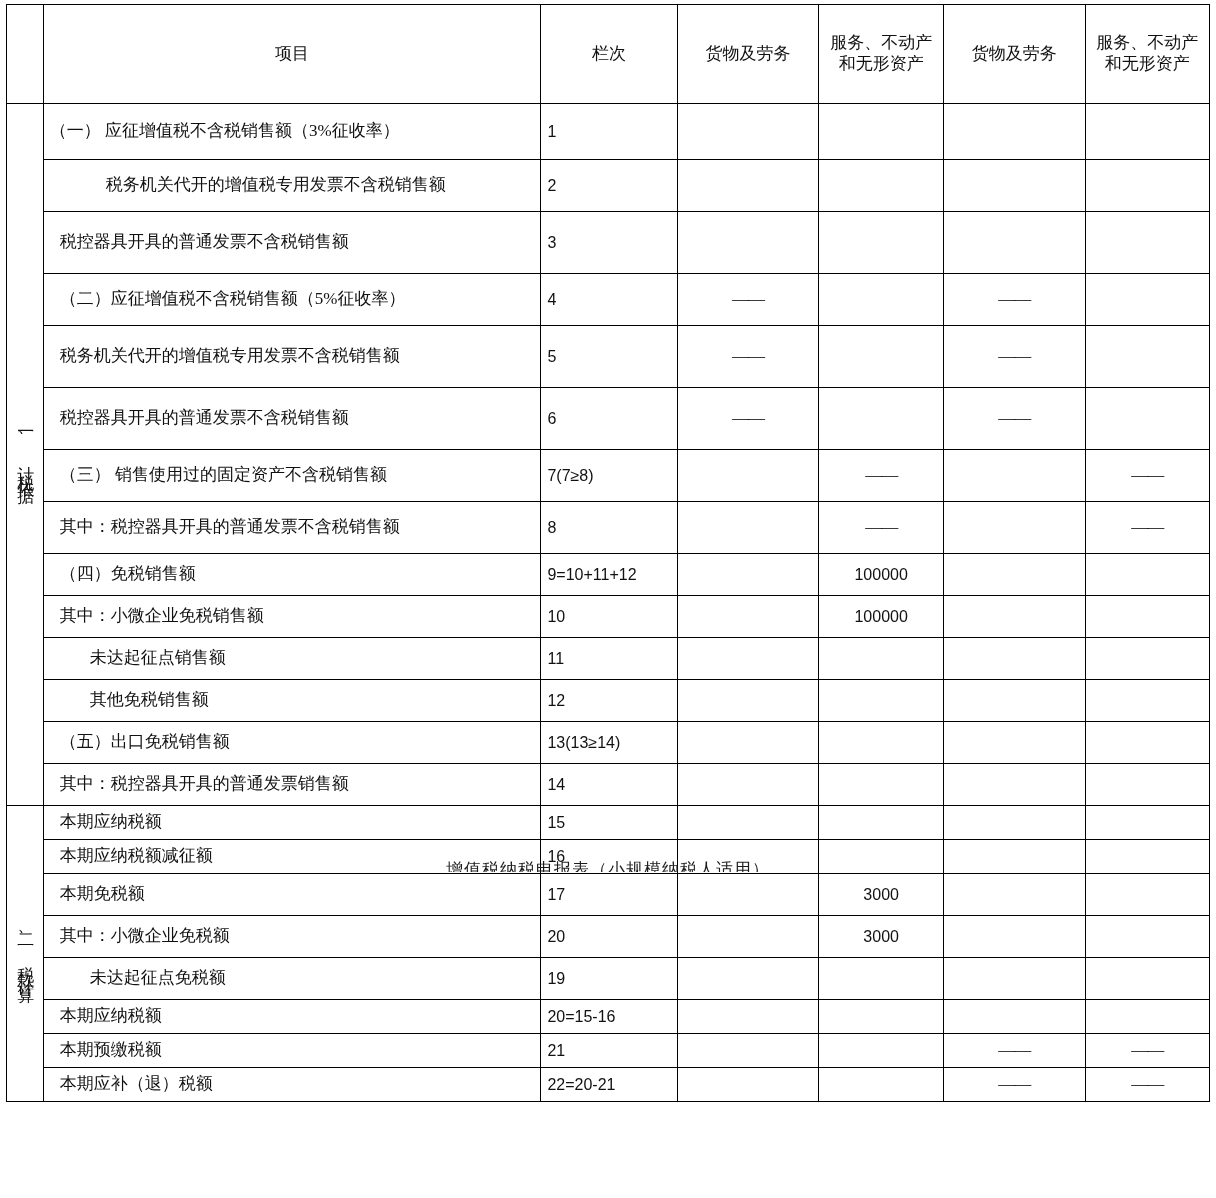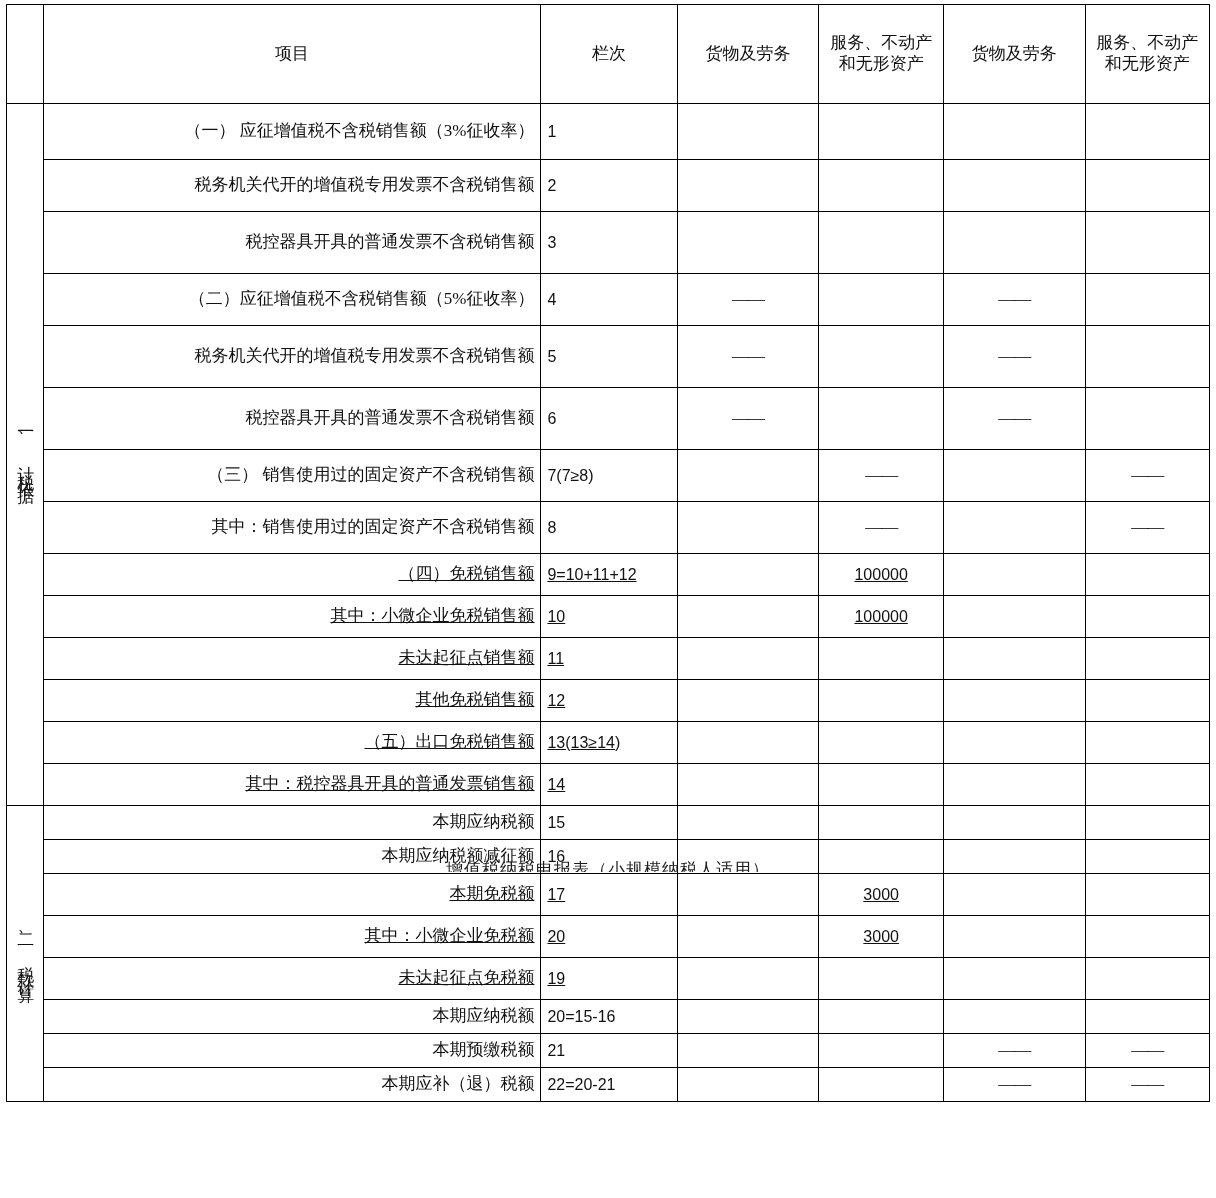--- a/index.html
+++ b/index.html
@@ -57,23 +57,23 @@
   .sidetext {
     writing-mode: vertical-rl;
     text-orientation: upright;
     letter-spacing: 7px;
     font-size: 17px;
     margin: 0 auto;
     display: inline-block;
     line-height: 1.1;
   }
   .item {
-    text-align: right;
-  }
-  .item.ind1 { padding-left: 10px; }
+    text-align: left;
+  }
+  .item.ind1 { padding-left: 16px; }
   .item.ind2 { text-indent: 56px; }
   .item.ind3 { text-indent: 40px; margin-left: 36px; }
   .line {
     text-align: left;
     padding-left: 8px;
     font-family: "Liberation Sans", sans-serif;
     font-size: 16px;
   }
   .num {
     text-align: center;
@@ -82,21 +82,21 @@
   }
   .dash {
     text-align: center;
     font-size: 17px;
     letter-spacing: -1px;
   }
   .tall-1 { height: 56px; }
   .tall-2 { height: 52px; }
   .tall-3 { height: 62px; }
   .row-sm { height: 34px; }
-  .row-md { height: 42px; text-decoration: underline; }
+  .row-md { height: 42px; }
   .bottom-note {
     position: absolute;
     left: 0;
     right: 0;
     bottom: -2px;
     text-align: center;
     font-size: 17px;
     color: #1c1c1c;
     overflow: hidden;
     height: 14px;
@@ -189,21 +189,21 @@
     <tr class="tall-2">
       <td class="item ind1">（三） 销售使用过的固定资产不含税销售额</td>
       <td class="line">7(7≥8)</td>
       <td class="num"></td>
       <td class="dash">——</td>
       <td class="num"></td>
       <td class="dash">——</td>
     </tr>
 
     <tr class="tall-2">
-      <td class="item ind1">其中：销售使用过的固定资产不含税销售额</td>
+      <td class="item ind1">其中：税控器具开具的普通发票不含税销售额</td>
       <td class="line">8</td>
       <td class="num"></td>
       <td class="dash">——</td>
       <td class="num"></td>
       <td class="dash">——</td>
     </tr>
 
     <tr class="row-md">
       <td class="item ind1">（四）免税销售额</td>
       <td class="line">9=10+11+12</td>

